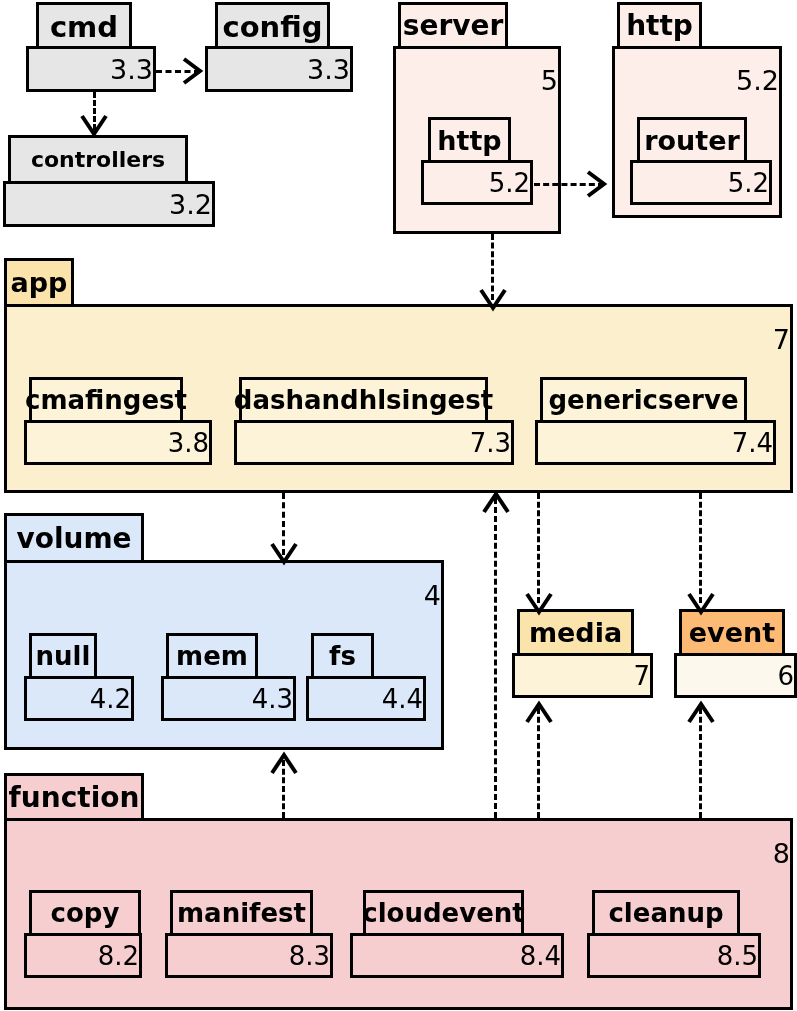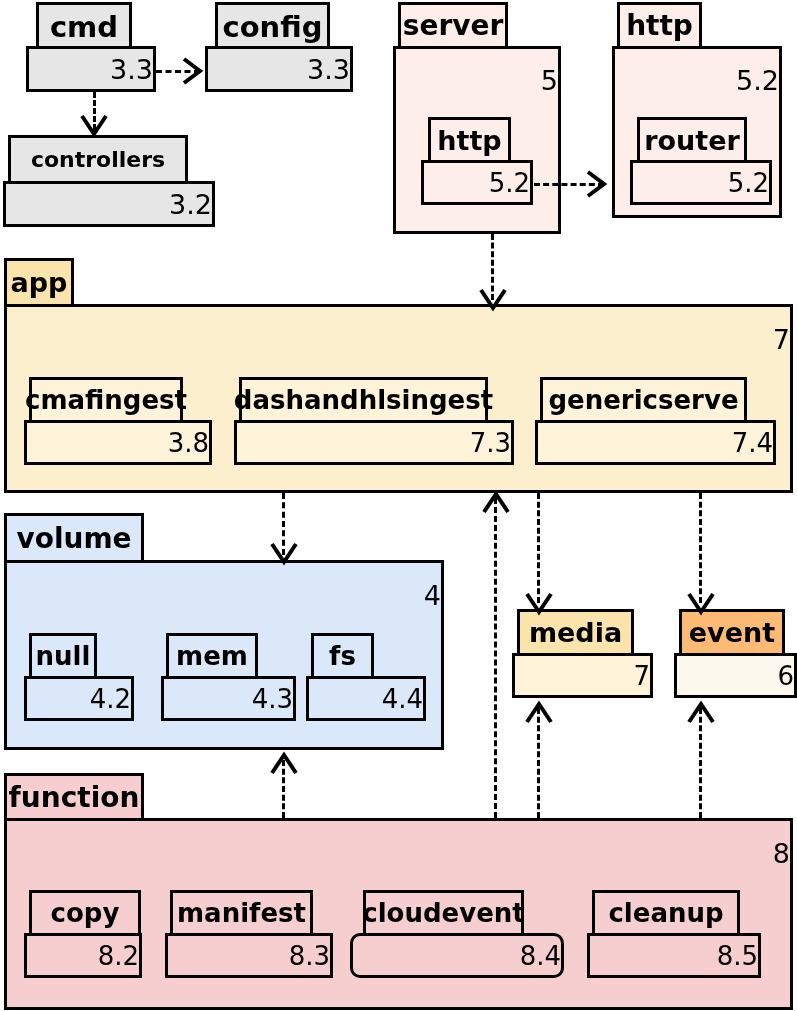--- a/index.html
+++ b/index.html
@@ -227,21 +227,21 @@
     </div>
     <div class="body" style="left:165px;top:933px;width:168px;height:45px;">
       <div class="count" style="top:5px;font-size:26px;">8.3</div>
     </div>
   </div>
 
   <div class="pkg f-roseinner">
     <div class="tab" style="left:363px;top:890px;width:161px;height:43px;font-size:26px;">
       <span>cloudevent</span>
     </div>
-    <div class="body" style="left:350px;top:933px;width:214px;height:45px;border-radius:10px;">
+    <div class="body" style="left:350px;top:933px;width:214px;height:45px;">
       <div class="count" style="top:5px;font-size:26px;">8.4</div>
     </div>
   </div>
 
   <div class="pkg f-roseinner">
     <div class="tab" style="left:592px;top:890px;width:148px;height:43px;font-size:26px;">
       <span>cleanup</span>
     </div>
     <div class="body" style="left:587px;top:933px;width:174px;height:45px;">
       <div class="count" style="top:5px;font-size:26px;">8.5</div>

